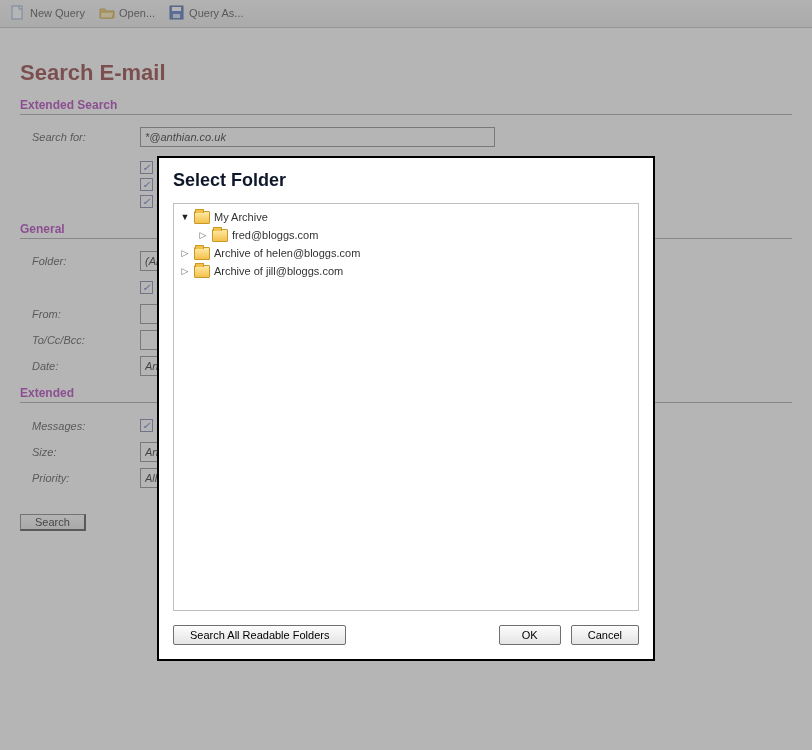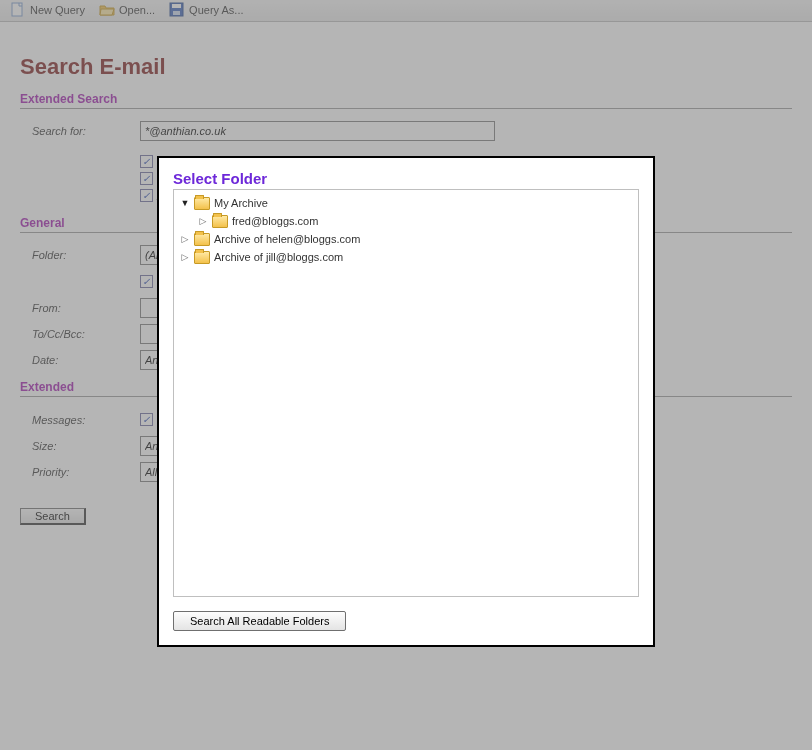--- a/index.html
+++ b/index.html
@@ -16,21 +16,21 @@
   }
 
   
   .toolbar {
     display: flex;
     align-items: center;
     gap: 14px;
     padding: 2px 10px 4px 10px;
     background: linear-gradient(#f7f7f7, #e9e9e9);
     border-bottom: 1px solid #bdbdbd;
-    height: 22px;
+    height: 28px;
   }
   .toolbar-item {
     display: flex;
     align-items: center;
     gap: 4px;
     cursor: pointer;
   }
   .tb-icon { width: 16px; height: 16px; display: inline-block; }
 
   
@@ -103,24 +103,24 @@
     justify-content: center;
   }
   .dialog {
     margin-top: 156px;
     width: 498px;
     background: #fff;
     border: 2px solid #000;
     padding: 12px 14px 14px 14px;
   }
   .dialog-title {
-    font-size: 15px;
+    font-size: 18px;
     font-weight: bold;
-    color: #6d28d9;
-    margin-bottom: 2px;
+    color: #0f172a;
+    margin-bottom: 12px;
   }
   .tree-box {
     border: 1px solid #bfbfbf;
     height: 408px;
     overflow: auto;
     padding: 4px 2px;
     position: relative;
   }
   .tree-node {
     display: flex;
@@ -308,15 +308,19 @@
       </div>
       <div class="tree-node indent-0b">
         <span class="expander">▷</span>
         <span class="folder-icon"></span>
         <span>Archive of jill@bloggs.com</span>
       </div>
     </div>
 
     <div class="dialog-footer">
       <button class="btn-dlg">Search All Readable Folders</button>
+      <div class="right">
+        <button class="btn-dlg">OK</button>
+        <button class="btn-dlg">Cancel</button>
+      </div>
     </div>
   </div>
 </div>
 
 </body></html>

